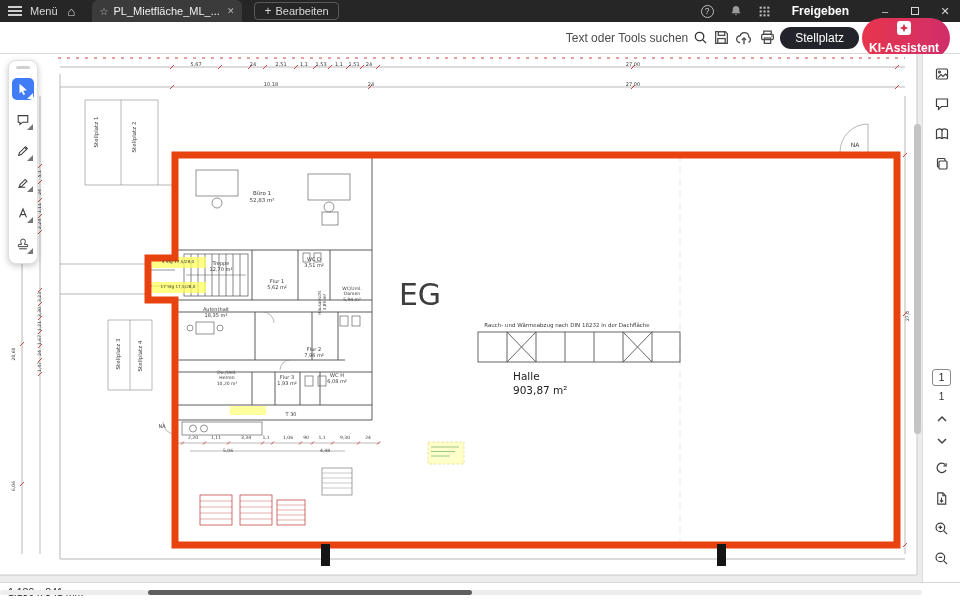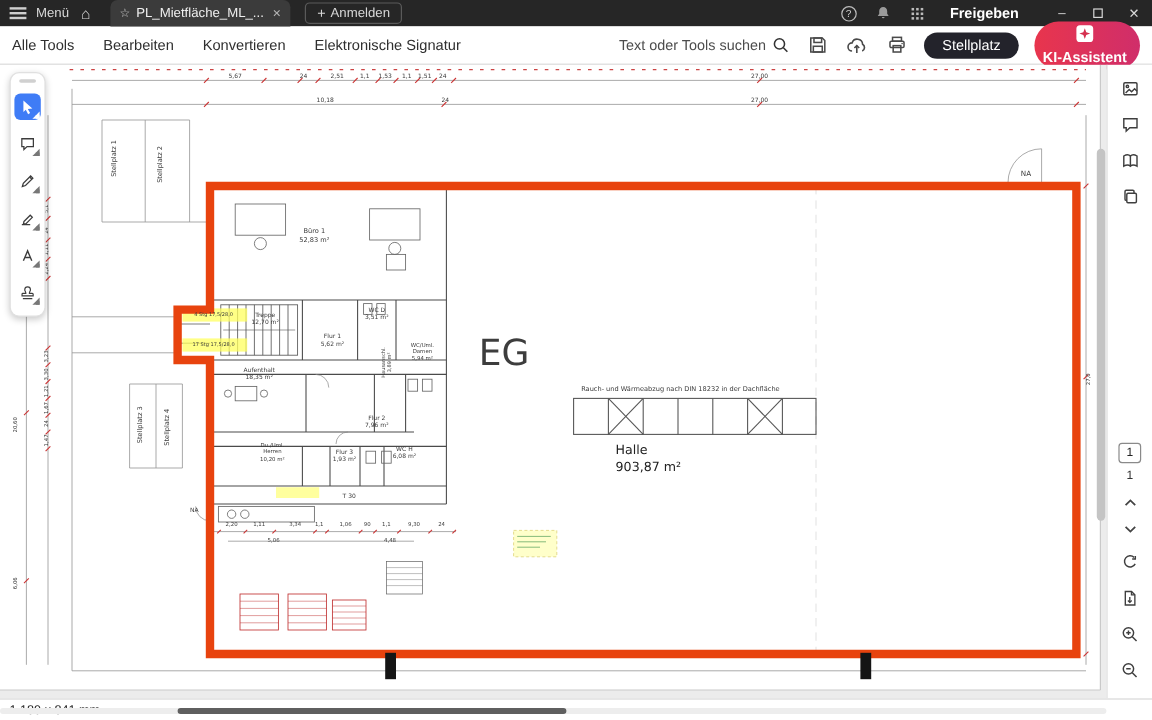--- a/index.html
+++ b/index.html
@@ -21,21 +21,21 @@
   .help-btn { width:13px; height:13px; border:1px solid #bdbdbd; border-radius:50%; display:flex; align-items:center; justify-content:center; font-size:8.5px; color:#cfcfcf; }
   .signin { font-weight:bold; font-size:12px; color:#fff; margin:0 6px; }
   .winctl { display:flex; }
   .winbtn { width:30px; height:22px; display:flex; align-items:center; justify-content:center; color:#d8d8d8; font-size:11px; }
   .maxbox { width:8px; height:8px; border:1px solid #d8d8d8; display:inline-block; }
 
   
   .menubar { height:32px; background:#fff; border-bottom:1px solid #d9d9d9; display:flex; align-items:center; padding:0 10px; font-size:12.2px; color:#2f2f2f; }
   .mb-items { display:flex; gap:24px; }
   .mb-item { cursor:pointer; white-space:nowrap; }
-  .mb-right { margin-left:auto; display:flex; align-items:center; gap:13px; }
+  .mb-right { margin-left:auto; display:flex; align-items:center; gap:3px; }
   .searchbox { display:flex; align-items:center; gap:5px; }
   .searchbox input { border:none; outline:none; font-size:12px; color:#444; width:130px; text-align:right; font-family:"Liberation Sans",sans-serif; background:transparent; }
   .searchbox input::placeholder { color:#4c4c4c; }
   .mb-icon { width:20px; height:20px; display:flex; align-items:center; justify-content:center; }
   .share-btn { background:#23232b; color:#fff; border:none; border-radius:999px; padding:4px 15px; font-size:12px; font-family:"Liberation Sans",sans-serif; }
   .ai-btn { display:flex; align-items:center; gap:6px; background:linear-gradient(90deg,#e8354d,#d02e6a); color:#fff; border:none; border-radius:999px; padding:3px 11px 3px 7px; font-size:12px; font-weight:bold; font-family:"Liberation Sans",sans-serif;flex-direction:column; }
   .ai-badge { width:14px; height:14px; background:#fff; border-radius:3px; display:flex; align-items:center; justify-content:center; }
 
   
   .workspace { height:528px; display:flex; }
@@ -82,21 +82,21 @@
     </div>
   <span class="menu-label">Menü</span>
   <div class="home-btn">⌂</div>
   <div class="doc-tab">
     <span class="star">☆</span>
     <span class="title">PL_Mietfläche_ML_...</span>
     <span class="tclose">✕</span>
   </div>
   <div class="create-btn">
     <span class="plus">+</span>
-    <span>Anmelden</span>
+    <span>Bearbeiten</span>
   </div>
   <div class="tb-right">
     <div class="help-btn">?</div>
     <span>
       <svg class="ic" width="14" height="14" viewBox="0 0 16 16">
           <path d="M8,2.2 c2.2,0 3.8,1.6 3.8,3.8 v2.6 l1.4,2 h-10.4 l1.4,-2 v-2.6 c0,-2.2 1.6,-3.8 3.8,-3.8 z M6.7,11.6 h2.6 a1.3,1.3 0 0 1 -2.6,0 z" fill="#9a9a9a"></path>
         </svg>
     </span>
     <span>
       <svg class="ic" width="13" height="13" viewBox="0 0 16 16">
@@ -118,26 +118,20 @@
       <div class="winbtn">–</div>
       <div class="winbtn">
           <span class="maxbox"></span>
         </div>
       <div class="winbtn">✕</div>
     </div>
   </div>
 </header>
 
 <div class="menubar">
-  <div class="mb-items">
-    <span class="mb-item">Alle Tools</span>
-    <span class="mb-item">Bearbeiten</span>
-    <span class="mb-item">Konvertieren</span>
-    <span class="mb-item">Elektronische Signatur</span>
-  </div>
   <div class="mb-right">
     <div class="searchbox">
       <input type="text" placeholder="Text oder Tools suchen" style="">
       <span>
         <svg class="ic" width="15" height="15" viewBox="0 0 16 16">
             <circle cx="7" cy="7" r="4.5" stroke="#333" fill="none" stroke-width="1.4"></circle>
             <line x1="10.5" y1="10.5" x2="14" y2="14" stroke="#333" stroke-width="1.4"></line>
           </svg>
       </span>
     </div>

